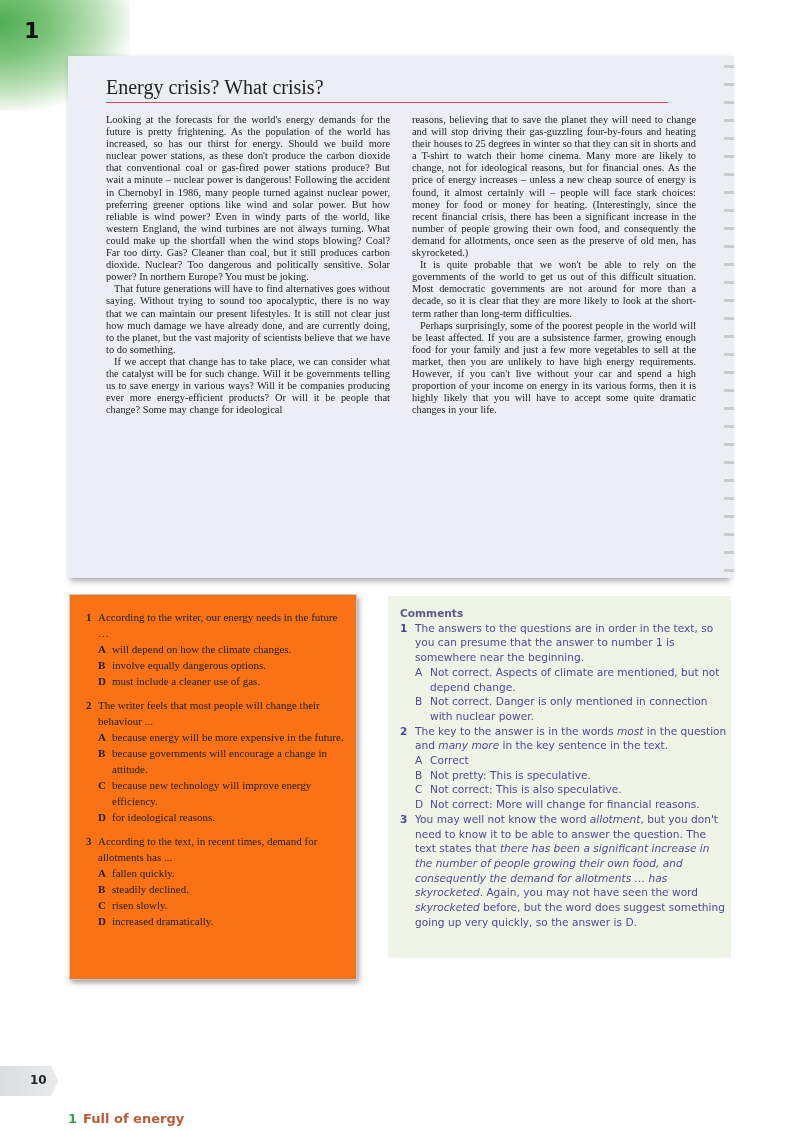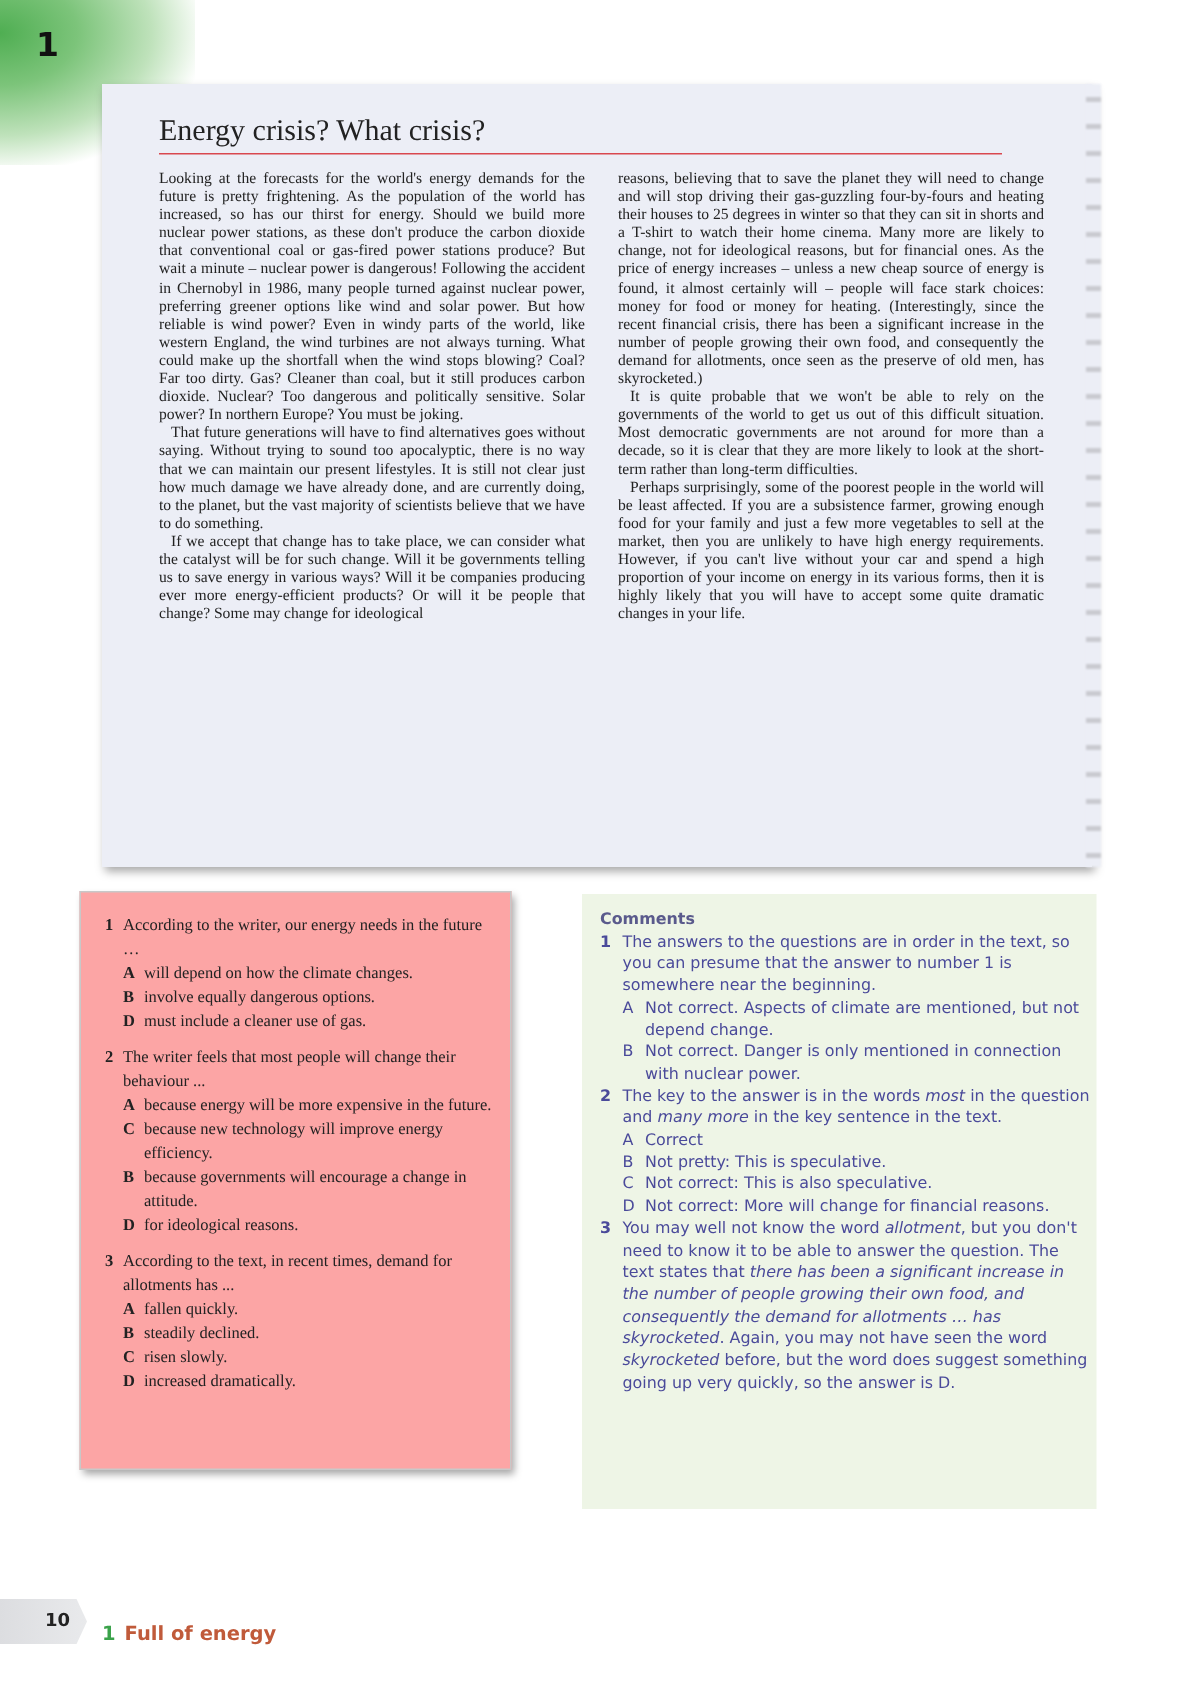--- a/index.html
+++ b/index.html
@@ -38,34 +38,34 @@
     display: grid; grid-template-columns: 284px 284px; column-gap: 22px;
   }
   .article-col p {
     margin: 0; font-size: 10.4px; line-height: 12.1px; color: #222;
     text-align: justify; text-indent: 8px;
   }
   .article-col p.first { text-indent: 0; }
 
   
   .questions {
-    position: absolute; left: 53px; top: 594px; width: 286px; height: 384px;
-    background: #fca5a5; border: 1px solid #c8c8c8;
+    position: absolute; left: 69px; top: 594px; width: 286px; height: 384px;
+    background: #f97316; border: 1px solid #c8c8c8;
     box-shadow: 2px 3px 5px rgba(0,0,0,0.35);
   }
   .q-list { position: absolute; left: 16px; top: 14px; right: 12px; }
   .q { margin-bottom: 8px; }
   .q-stem { font-size: 11px; line-height: 16px; color: #222; padding-left: 12px; text-indent: -12px; }
   .q-num { font-weight: bold; display: inline-block; width: 12px; text-indent: 0; }
   .opt { font-size: 11px; line-height: 16px; color: #222; padding-left: 26px; text-indent: -14px; }
   .opt-letter { font-weight: bold; display: inline-block; width: 14px; text-indent: 0; }
 
   
   .comments {
-    position: absolute; left: 388px; top: 596px; width: 343px; height: 410px;
+    position: absolute; left: 388px; top: 596px; width: 343px; height: 362px;
     background: #eef5e6;
   }
   .comments, .comments * { font-family: "DejaVu Sans", sans-serif; }
   .c-inner { position: absolute; left: 12px; top: 10px; right: 4px; color: #4a4a9a; font-size: 10.6px; line-height: 14.7px; }
   .c-title { font-weight: bold; color: #5a5a8c; }
   .c-item { padding-left: 15px; text-indent: -15px; }
   .c-num { font-weight: bold; display: inline-block; width: 15px; text-indent: 0; }
   .c-opt { padding-left: 30px; text-indent: -15px; }
   .c-letter { display: inline-block; width: 15px; text-indent: 0; }
   .c-item i, .c-opt i { font-style: italic; }
@@ -74,21 +74,21 @@
   .page-tab {
     position: absolute; left: 0; top: 1066px; width: 58px; height: 30px;
     background: linear-gradient(90deg, #dcdde0, #e9eaec);
     clip-path: polygon(0 0, 88% 0, 100% 50%, 88% 100%, 0 100%);
   }
   .page-number {
     position: absolute; left: 30px; top: 1073px; font-family: "DejaVu Sans", sans-serif;
     font-weight: bold; font-size: 12px; color: #222;
   }
   .footer-unit {
-    position: absolute; left: 68px; top: 1082px; font-family: "DejaVu Sans", sans-serif;
+    position: absolute; left: 68px; top: 1111px; font-family: "DejaVu Sans", sans-serif;
     font-weight: bold; font-size: 13px;
   }
   .footer-unit .fu-num { color: #3aa24a; margin-right: 6px; }
   .footer-unit .fu-title { color: #c05a3a; }
 </style>
 </head>
 <body>
 
 <div class="corner-tab"></div>
 <div class="unit-number">1</div>
@@ -113,22 +113,22 @@
   <div class="q-list">
     <div class="q">
       <div class="q-stem"><span class="q-num">1</span><span>According to the writer, our energy needs in the future …</span></div>
       <div class="opt"><span class="opt-letter">A</span><span>will depend on how the climate changes.</span></div>
       <div class="opt"><span class="opt-letter">B</span><span>involve equally dangerous options.</span></div>
       <div class="opt"><span class="opt-letter">D</span><span>must include a cleaner use of gas.</span></div>
     </div>
     <div class="q">
       <div class="q-stem"><span class="q-num">2</span><span>The writer feels that most people will change their behaviour ...</span></div>
       <div class="opt"><span class="opt-letter">A</span><span>because energy will be more expensive in the future.</span></div>
+      <div class="opt"><span class="opt-letter">B</span><span>because governments will encourage a change in attitude.</span></div>
       <div class="opt"><span class="opt-letter">C</span><span>because new technology will improve energy efficiency.</span></div>
-      <div class="opt"><span class="opt-letter">B</span><span>because governments will encourage a change in attitude.</span></div>
       <div class="opt"><span class="opt-letter">D</span><span>for ideological reasons.</span></div>
     </div>
     <div class="q">
       <div class="q-stem"><span class="q-num">3</span><span>According to the text, in recent times, demand for allotments has ...</span></div>
       <div class="opt"><span class="opt-letter">A</span><span>fallen quickly.</span></div>
       <div class="opt"><span class="opt-letter">B</span><span>steadily declined.</span></div>
       <div class="opt"><span class="opt-letter">C</span><span>risen slowly.</span></div>
       <div class="opt"><span class="opt-letter">D</span><span>increased dramatically.</span></div>
     </div>
   </div>

